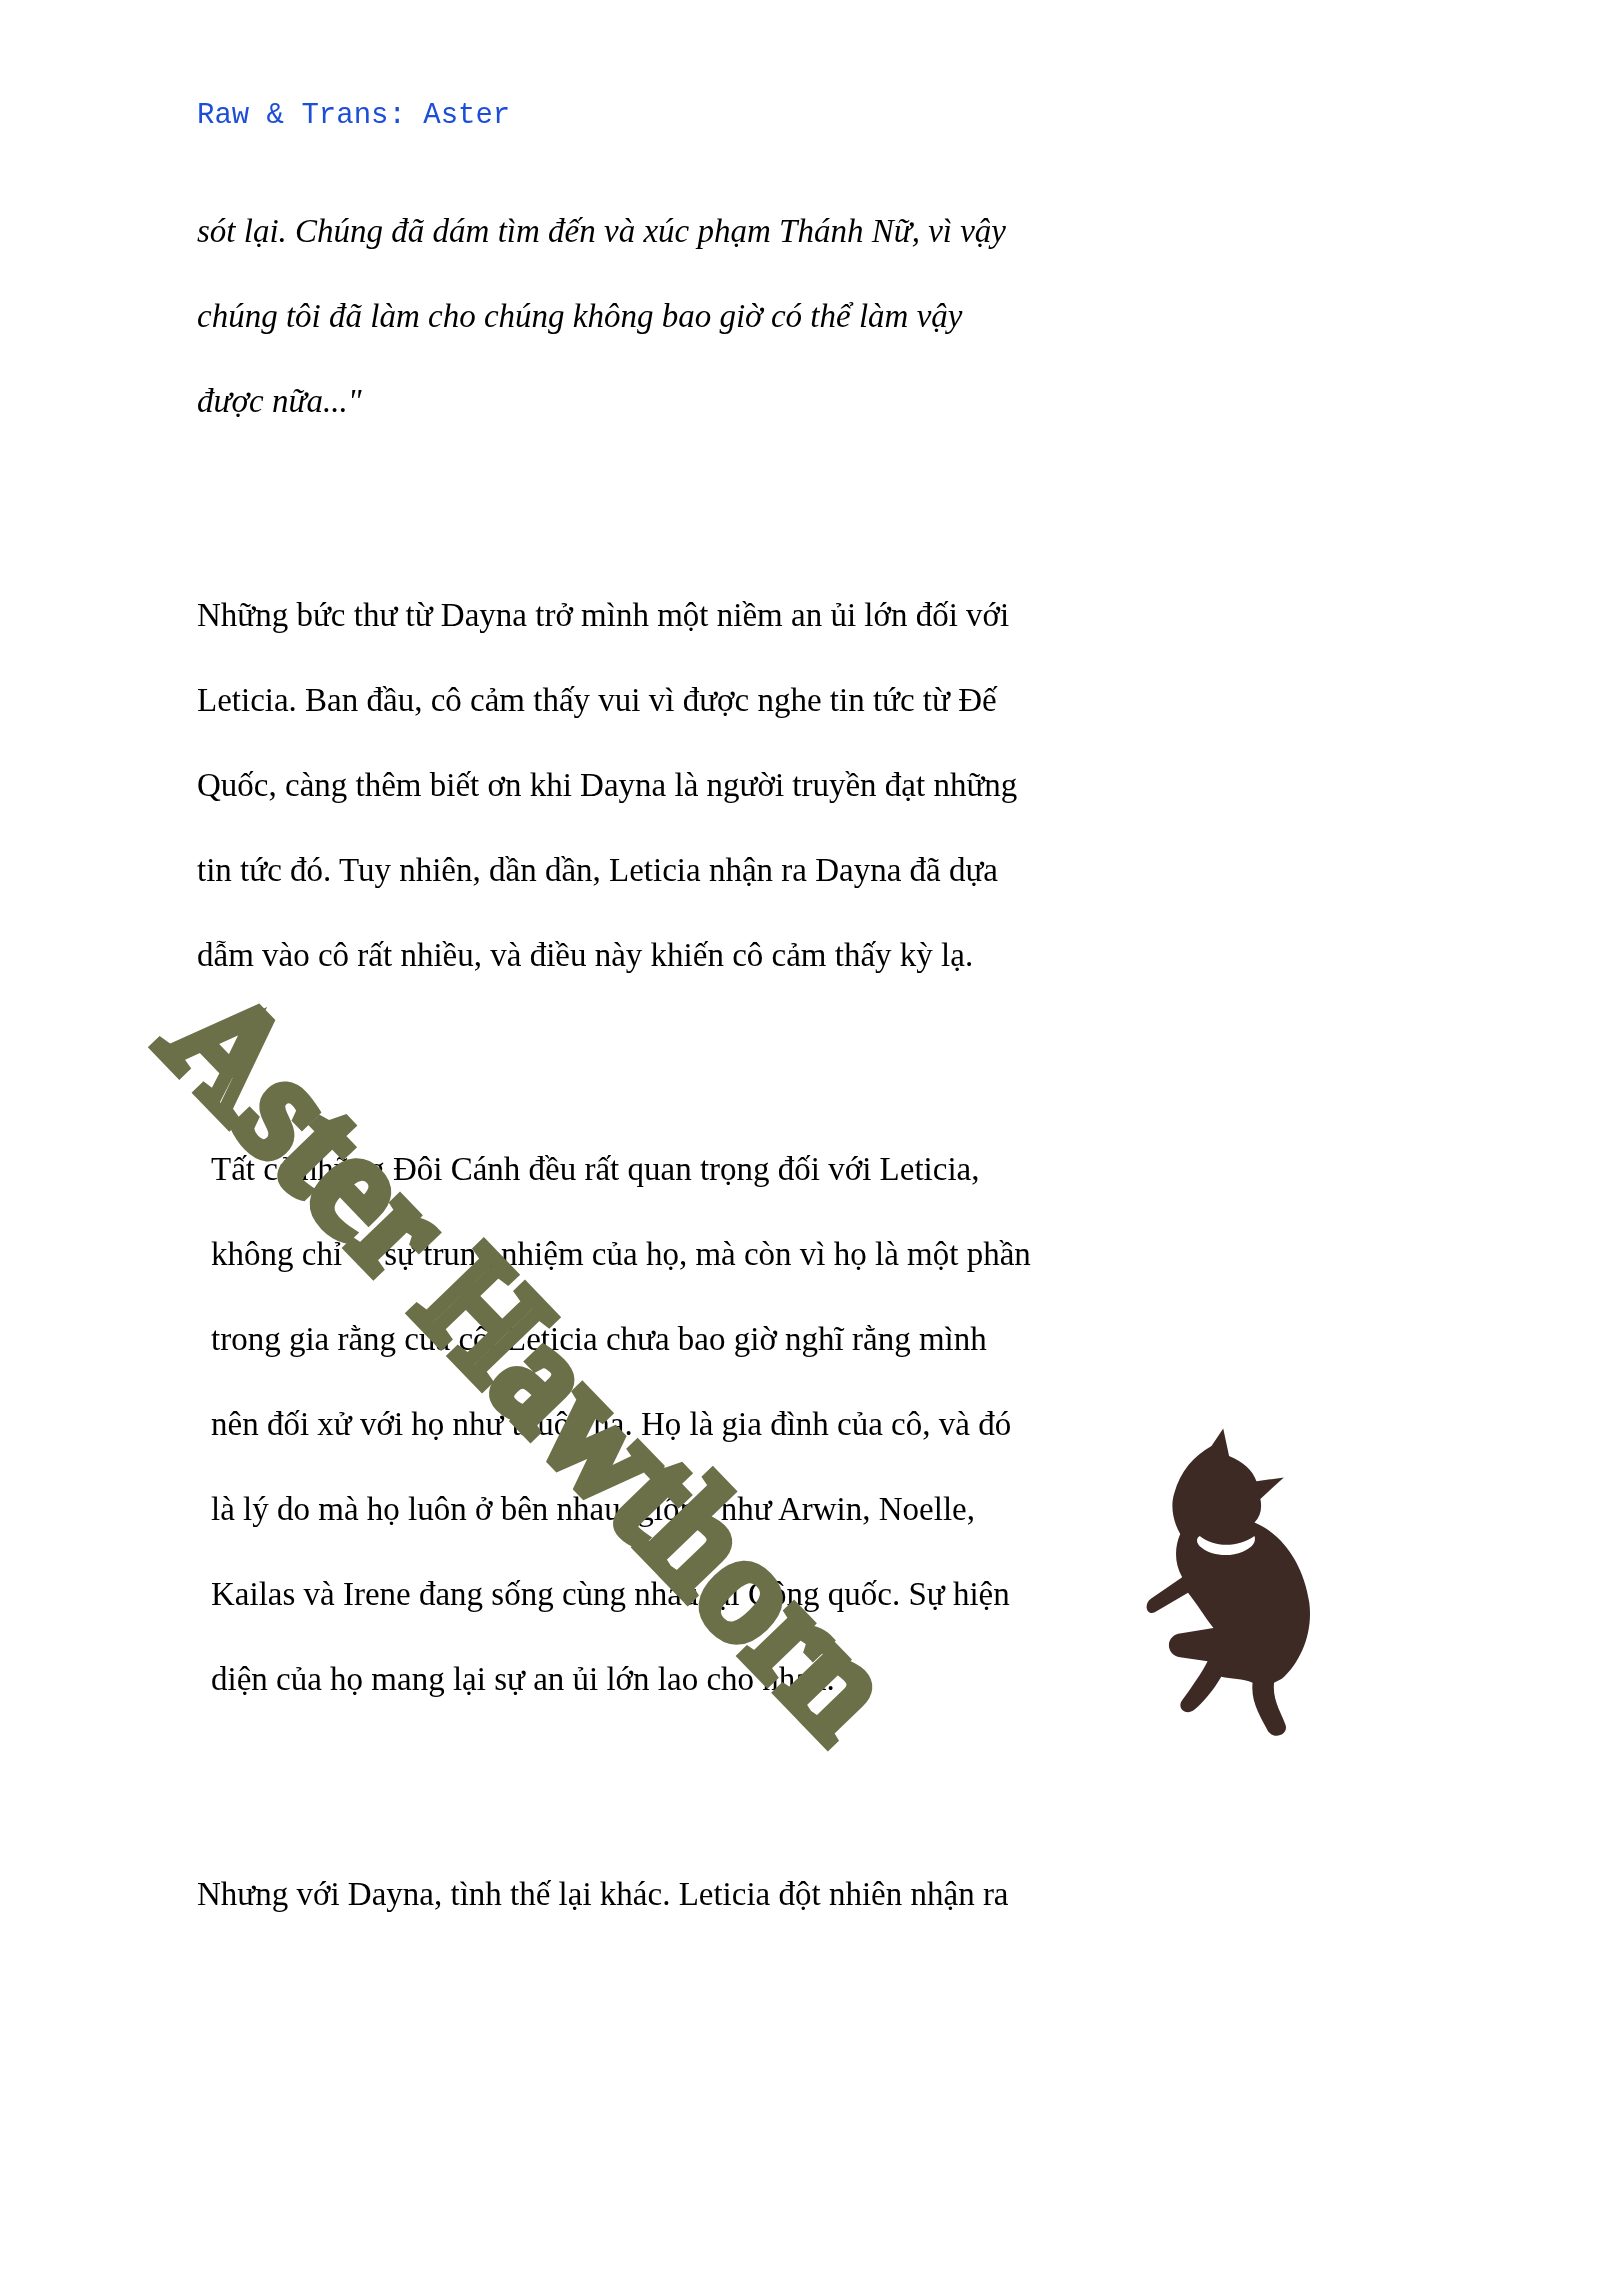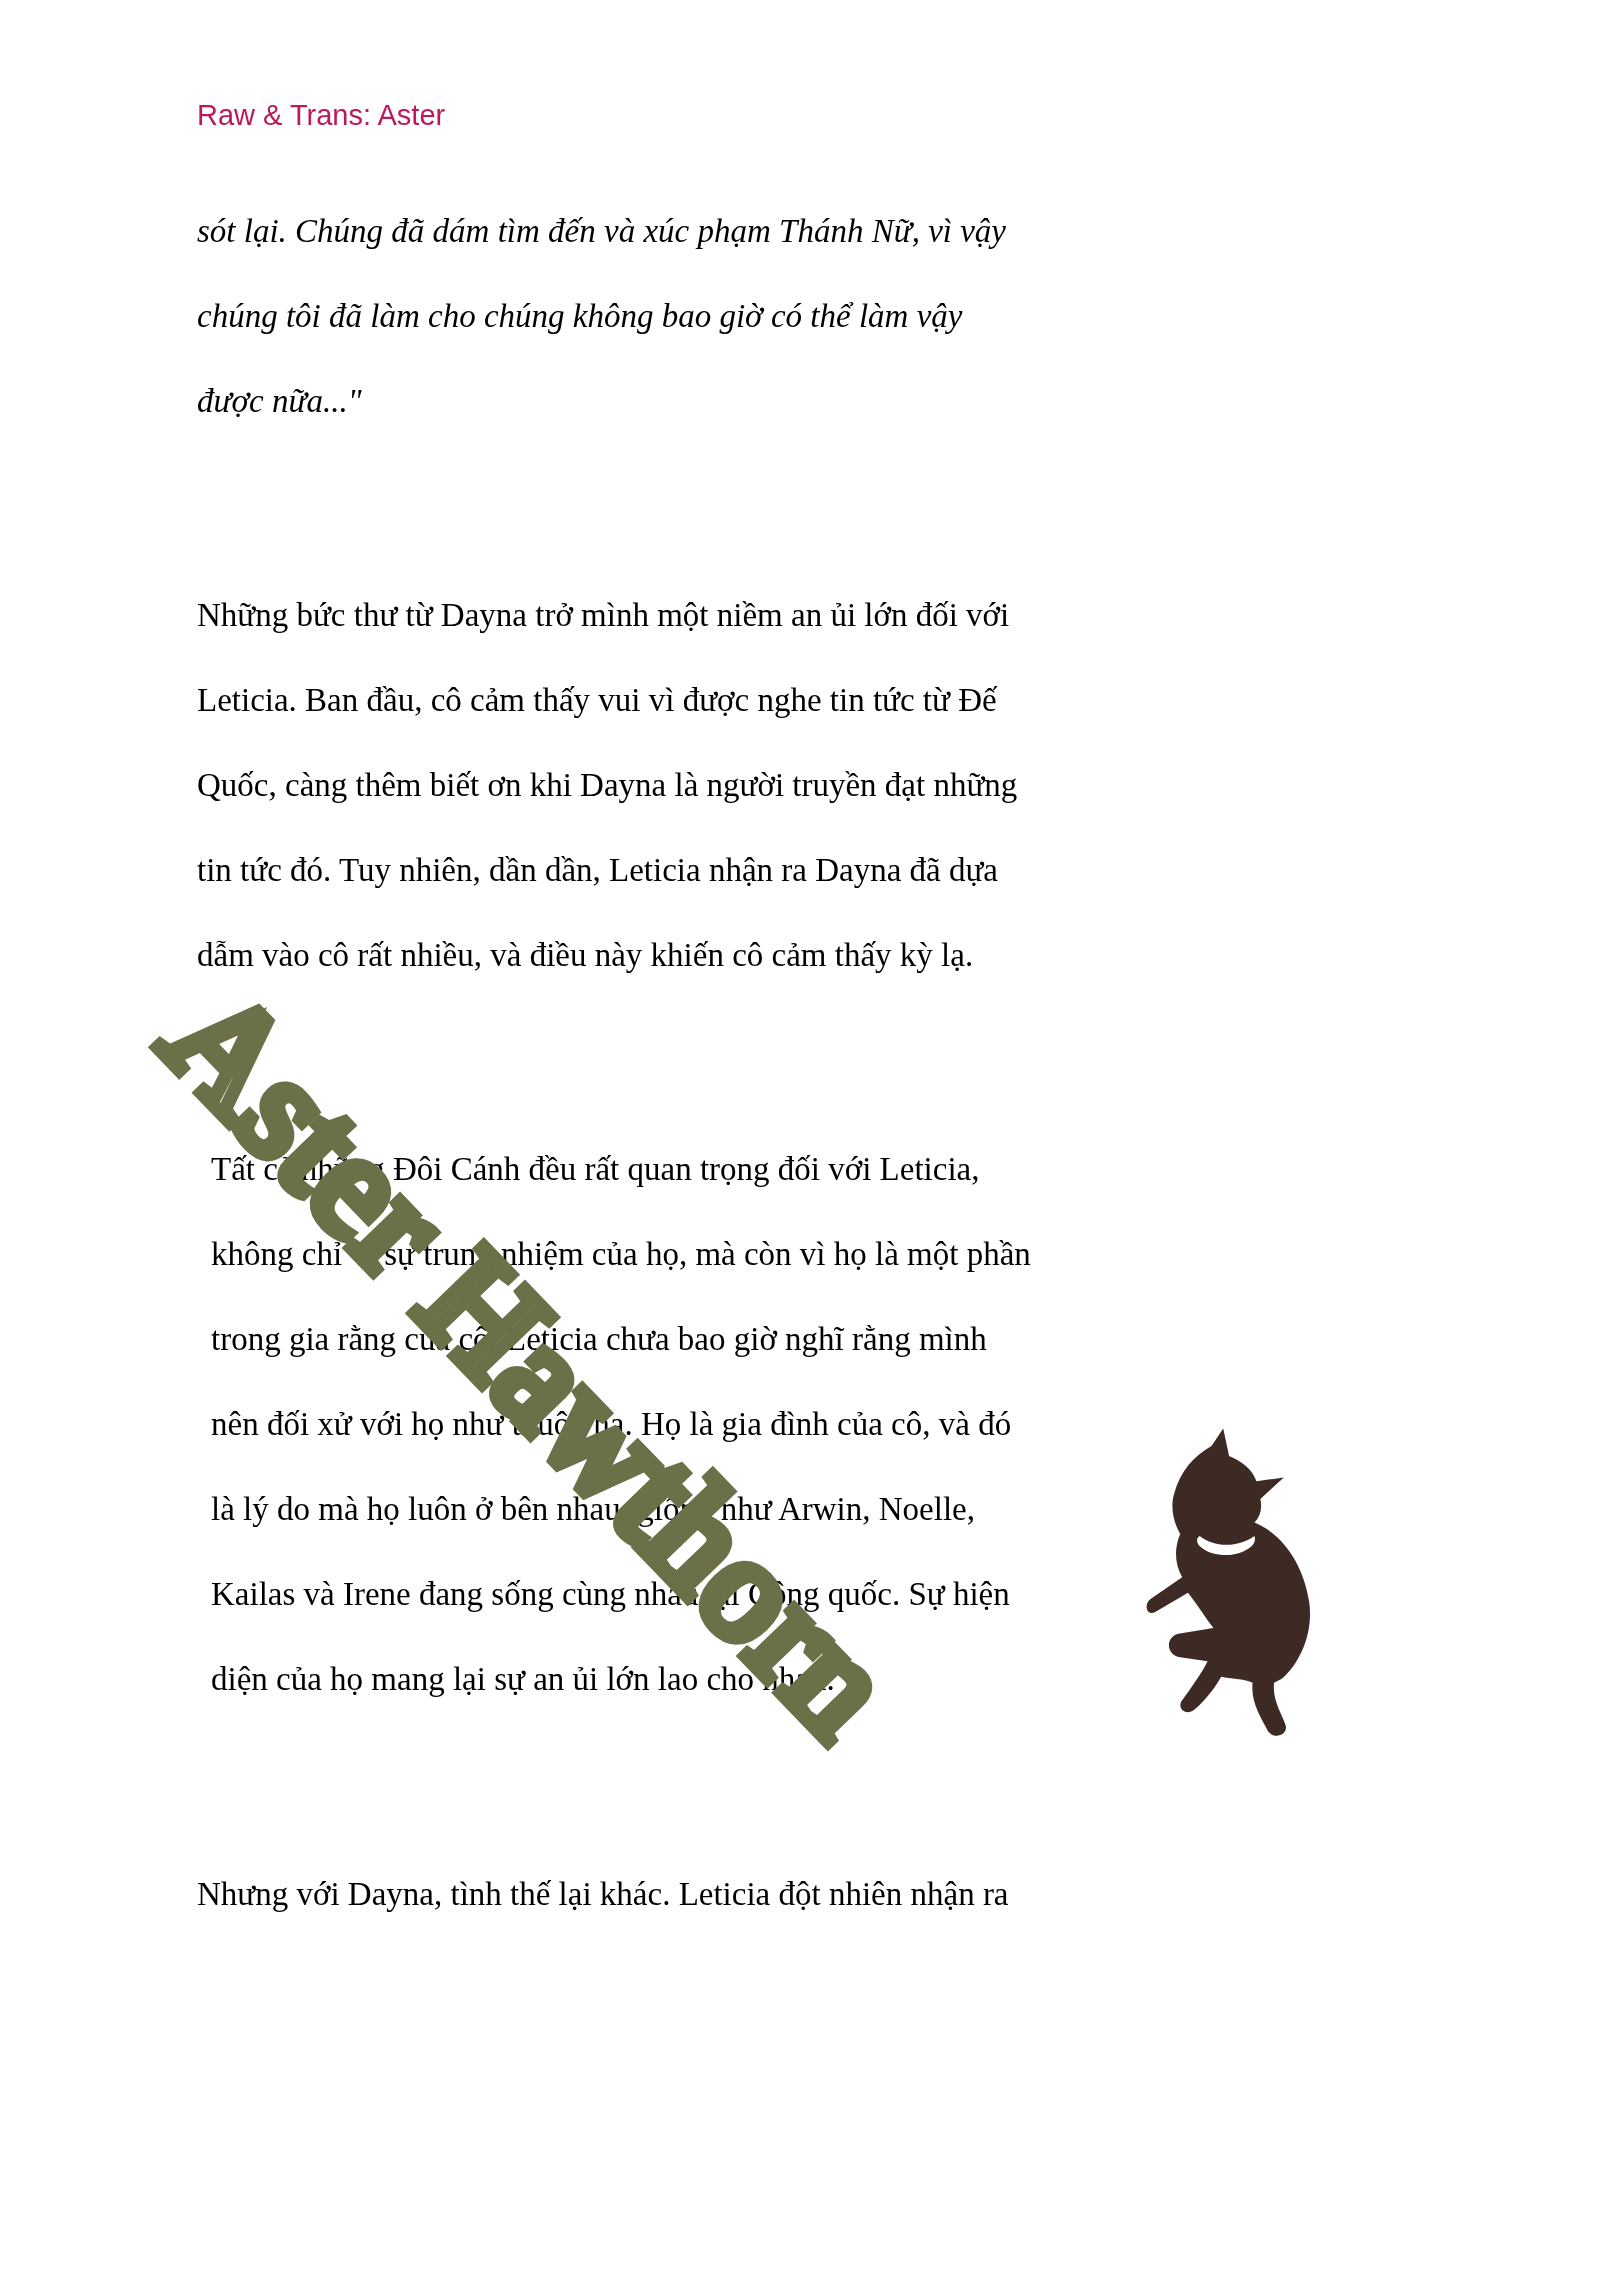--- a/index.html
+++ b/index.html
@@ -11,23 +11,23 @@
     position: relative;
     width: 1621px;
     height: 2293px;
     background: #ffffff;
     overflow: hidden;
   }
   .header {
     position: absolute;
     left: 197px;
     top: 98px;
-    font-family: Liberation Sans, sans-serif;
+    font-family: Liberation Mono, monospace;
     font-size: 29px;
-    color: #be185d;
+    color: #1d4ed8;
     line-height: 35px;
     white-space: nowrap;
   }
   .body-text {
     position: absolute;
     left: 197px;
     width: 1255px;
     font-family: "Liberation Serif", serif;
     font-size: 33px;
     color: #000000;

